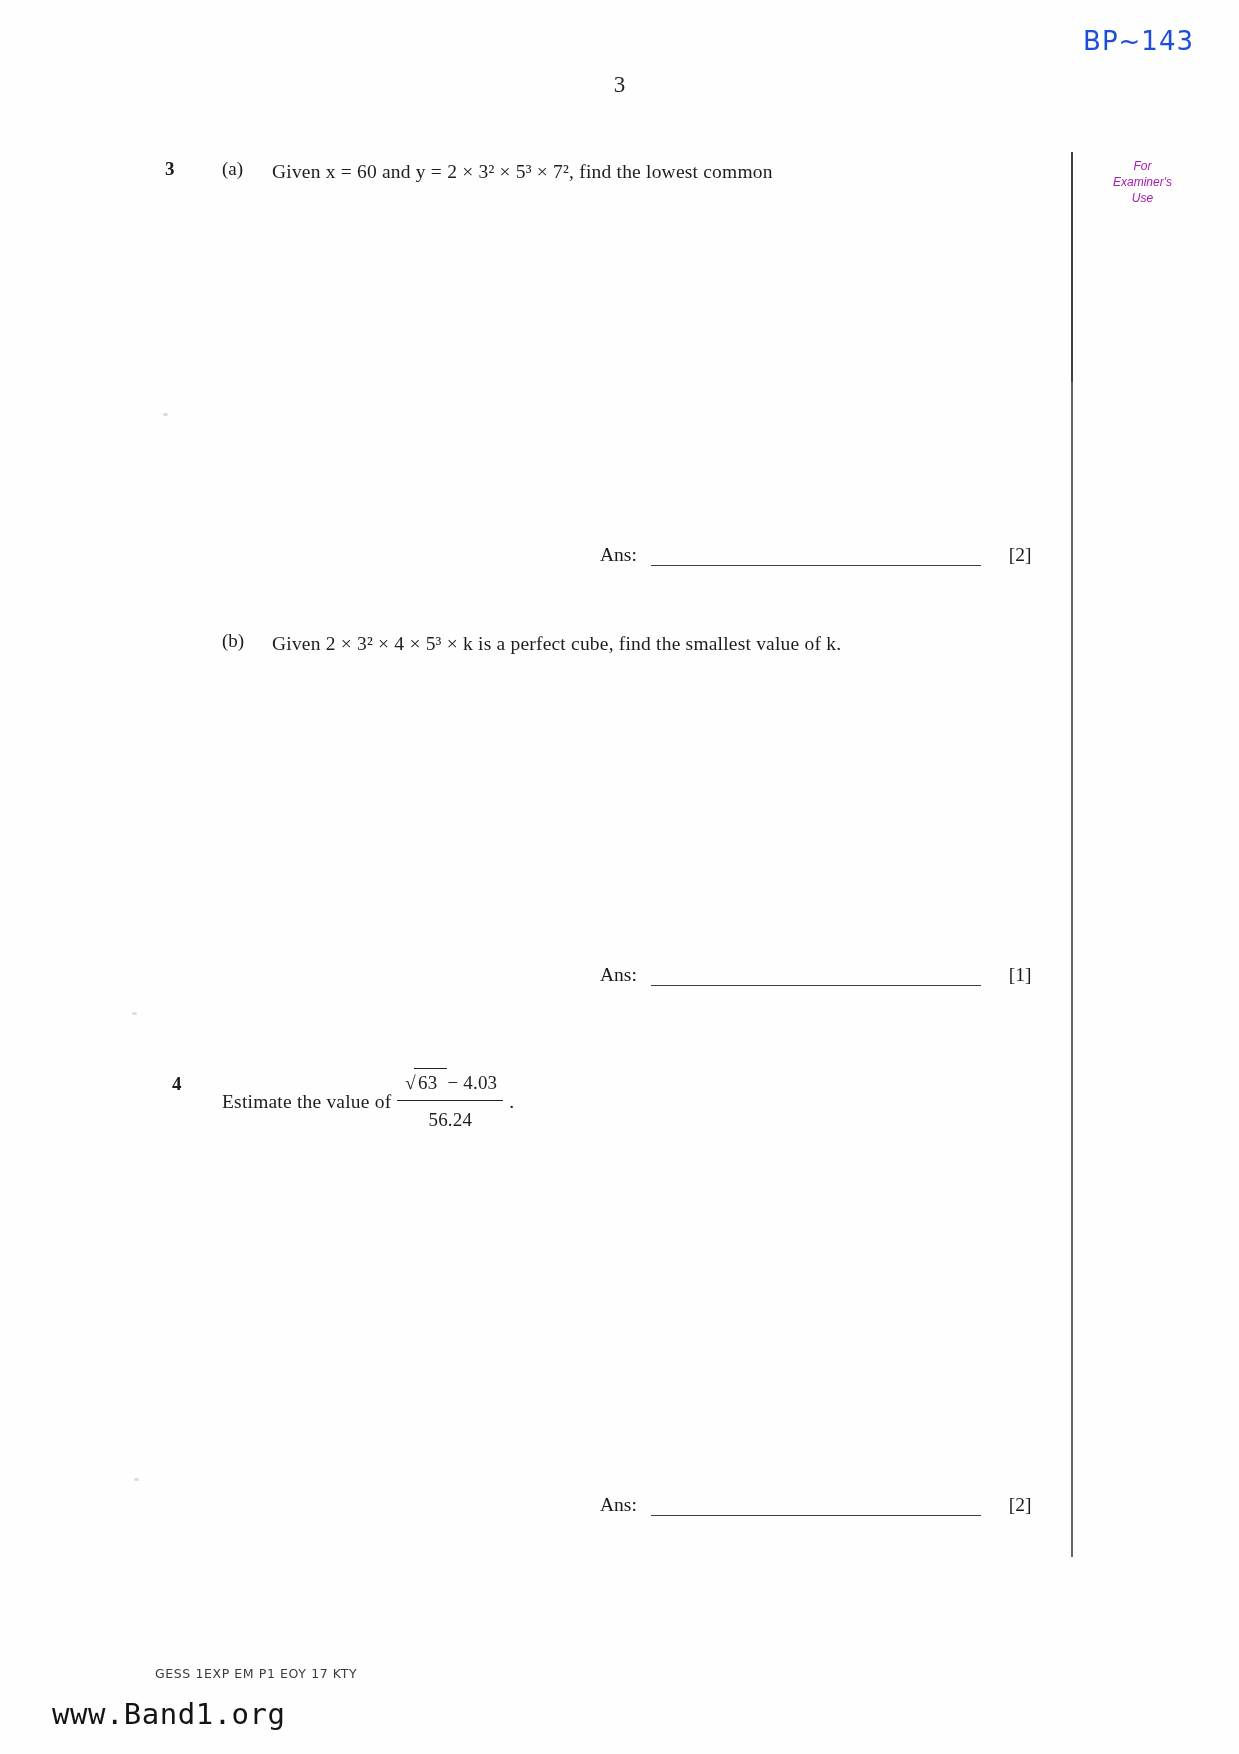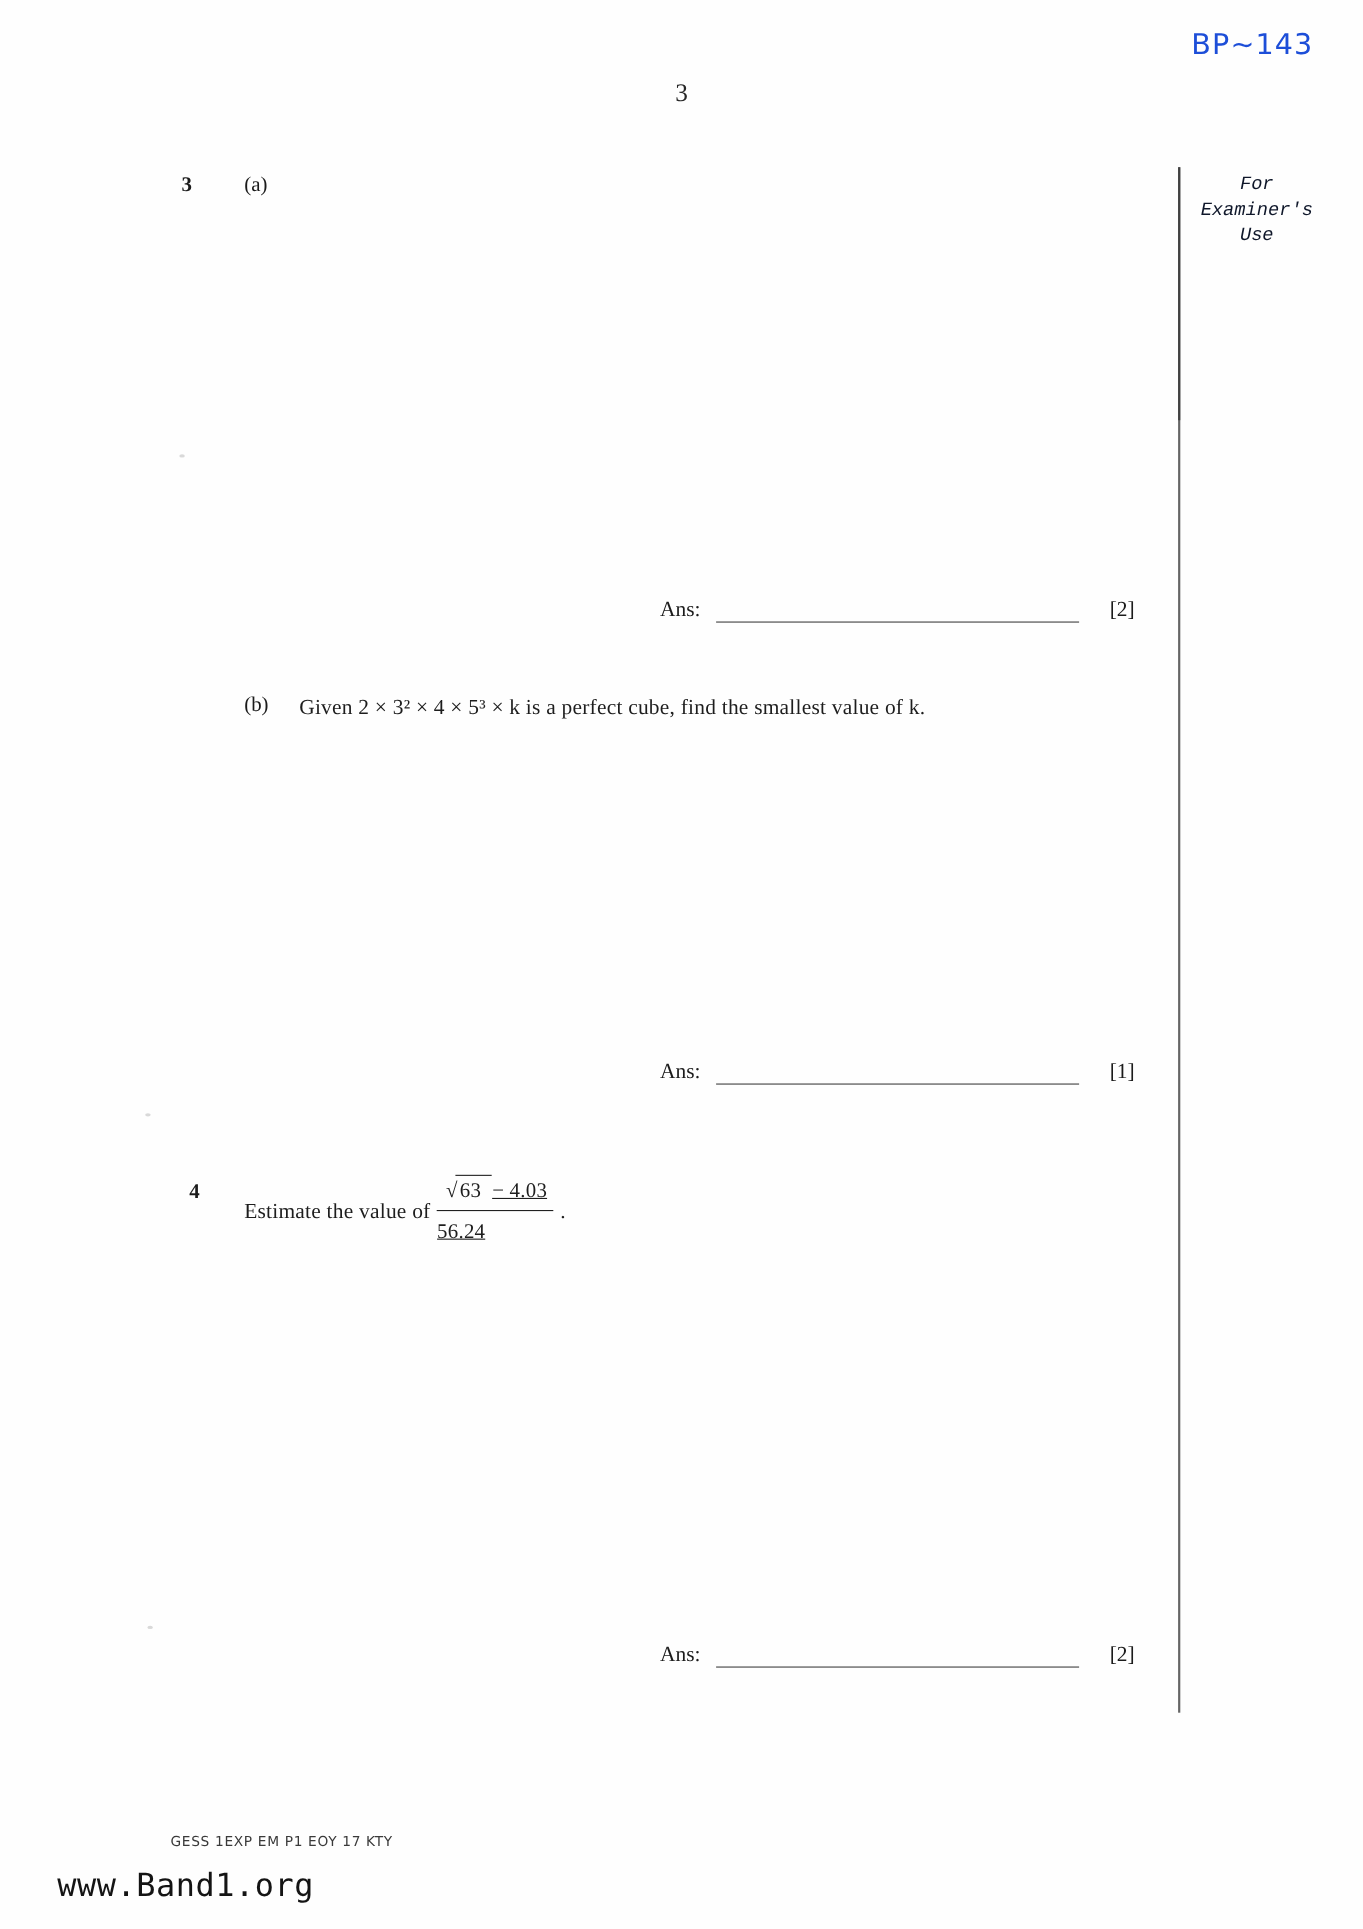--- a/index.html
+++ b/index.html
@@ -47,25 +47,25 @@
     color: #262626;
   }
 
   
   .examiner-note {
     position: absolute;
     left: 1090px;
     top: 158px;
     width: 105px;
     text-align: center;
-    font-family: Liberation Mono, monospace;
+    font-family: Liberation Sans, sans-serif;
     font-style: italic;
-    font-size: 17px;
+    font-size: 12px;
     line-height: 1.35;
-    color: #0f172a;
+    color: #a21caf;
   }
 
   .examiner-rule {
     position: absolute;
     left: 1071px;
     top: 152px;
     width: 2px;
     height: 1405px;
     background: #4a4a4a;
     opacity: .85;
@@ -113,24 +113,24 @@
   .ans-marks {
     font-family: "Liberation Serif", serif;
     font-size: 19.5px;
     margin-left: 28px;
   }
 
   
   .frac {
     display: inline-block;
     vertical-align: middle;
+    text-align: center;
     margin: 0 6px;
     position: relative;
     top: -2px;
-    text-decoration: underline;
   }
   .frac .num {
     display: block;
     padding: 0 6px 1px 6px;
     border-bottom: 1.5px solid #202020;
     font-size: 19px;
     white-space: nowrap;
   }
   .frac .den {
     display: block;
@@ -195,20 +195,21 @@
   <div class="examiner-note">
     <div>For</div>
     <div>Examiner's</div>
     <div>Use</div>
   </div>
 
   <div class="q-num" style="left:165px; top:158px;">3</div>
 
   <div class="q-label" style="left:222px; top:158px;">(a)</div>
 
+  <div class="q-text" style="left:272px; top:155px; width:700px;">Given x = 60 and y = 2 × 3² × 5³ × 7², find the lowest common</div>
 
   <div class="ans-row" style="left:600px; top:540px;">
     <span class="ans-label">Ans:</span>
     <span class="ans-line"></span>
     <span class="ans-marks">[2]</span>
   </div>
 
   <div class="q-label" style="left:222px; top:630px;">(b)</div>
   <div class="q-text" style="left:272px; top:627px; width:760px;">Given 2 × 3² × 4 × 5³ × k is a perfect cube,  find the smallest value of k.</div>
 

